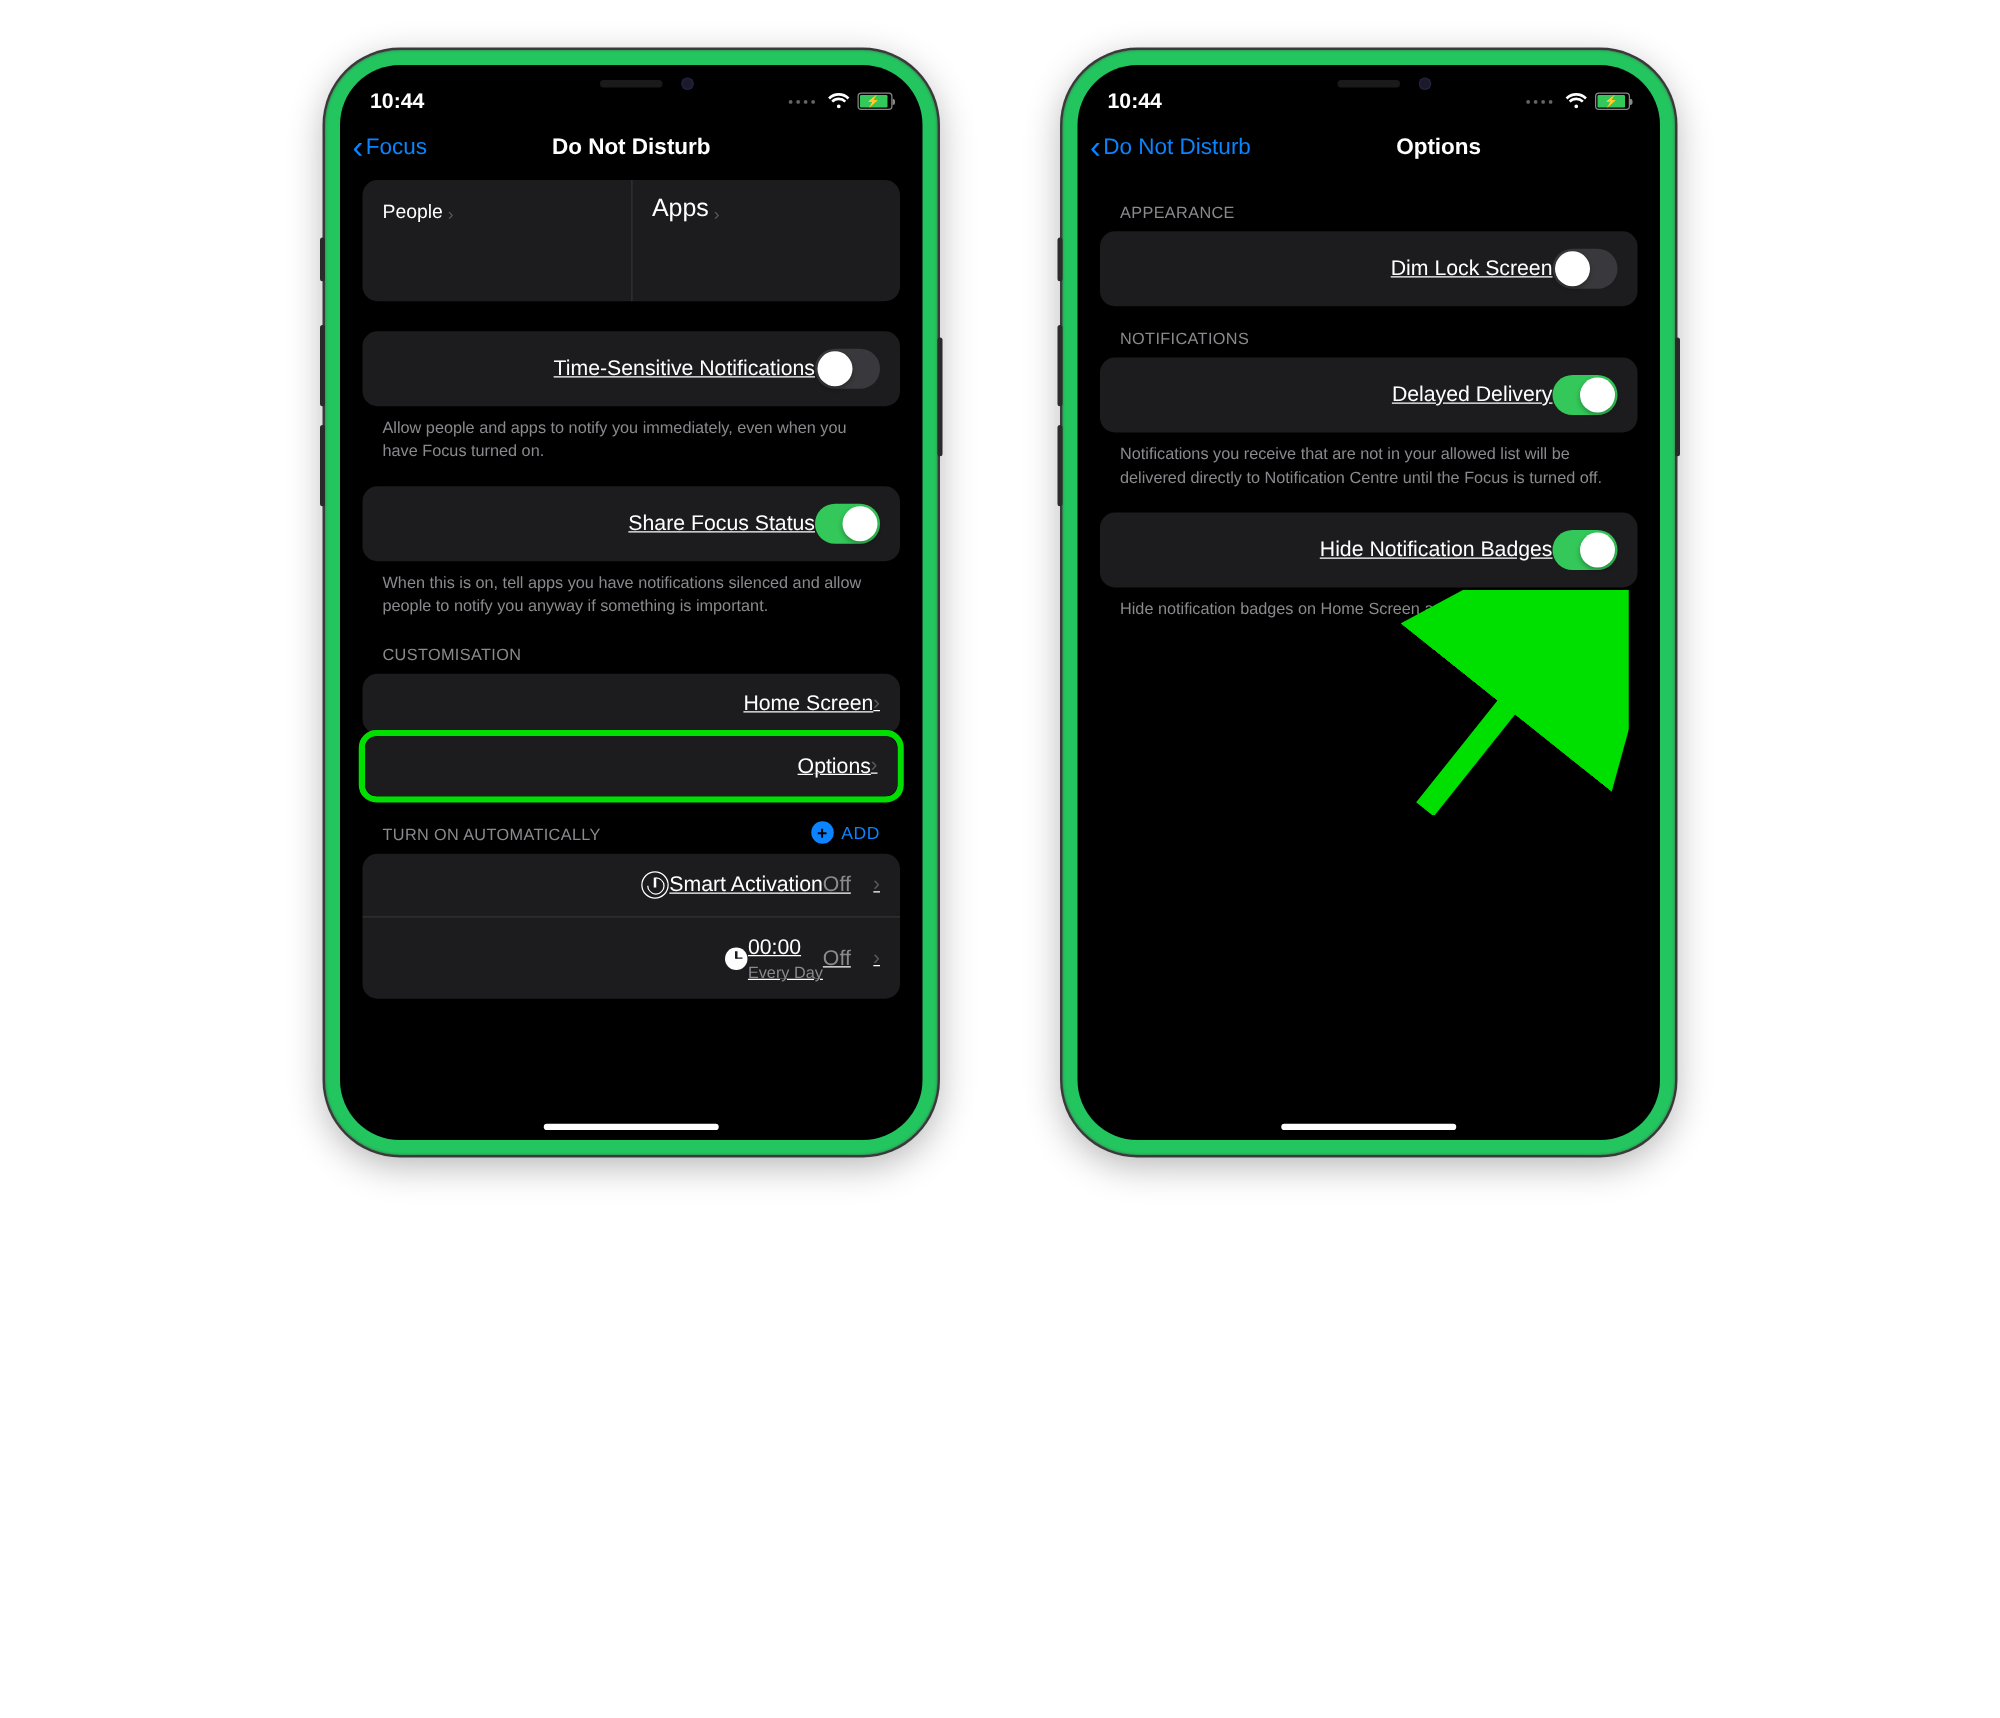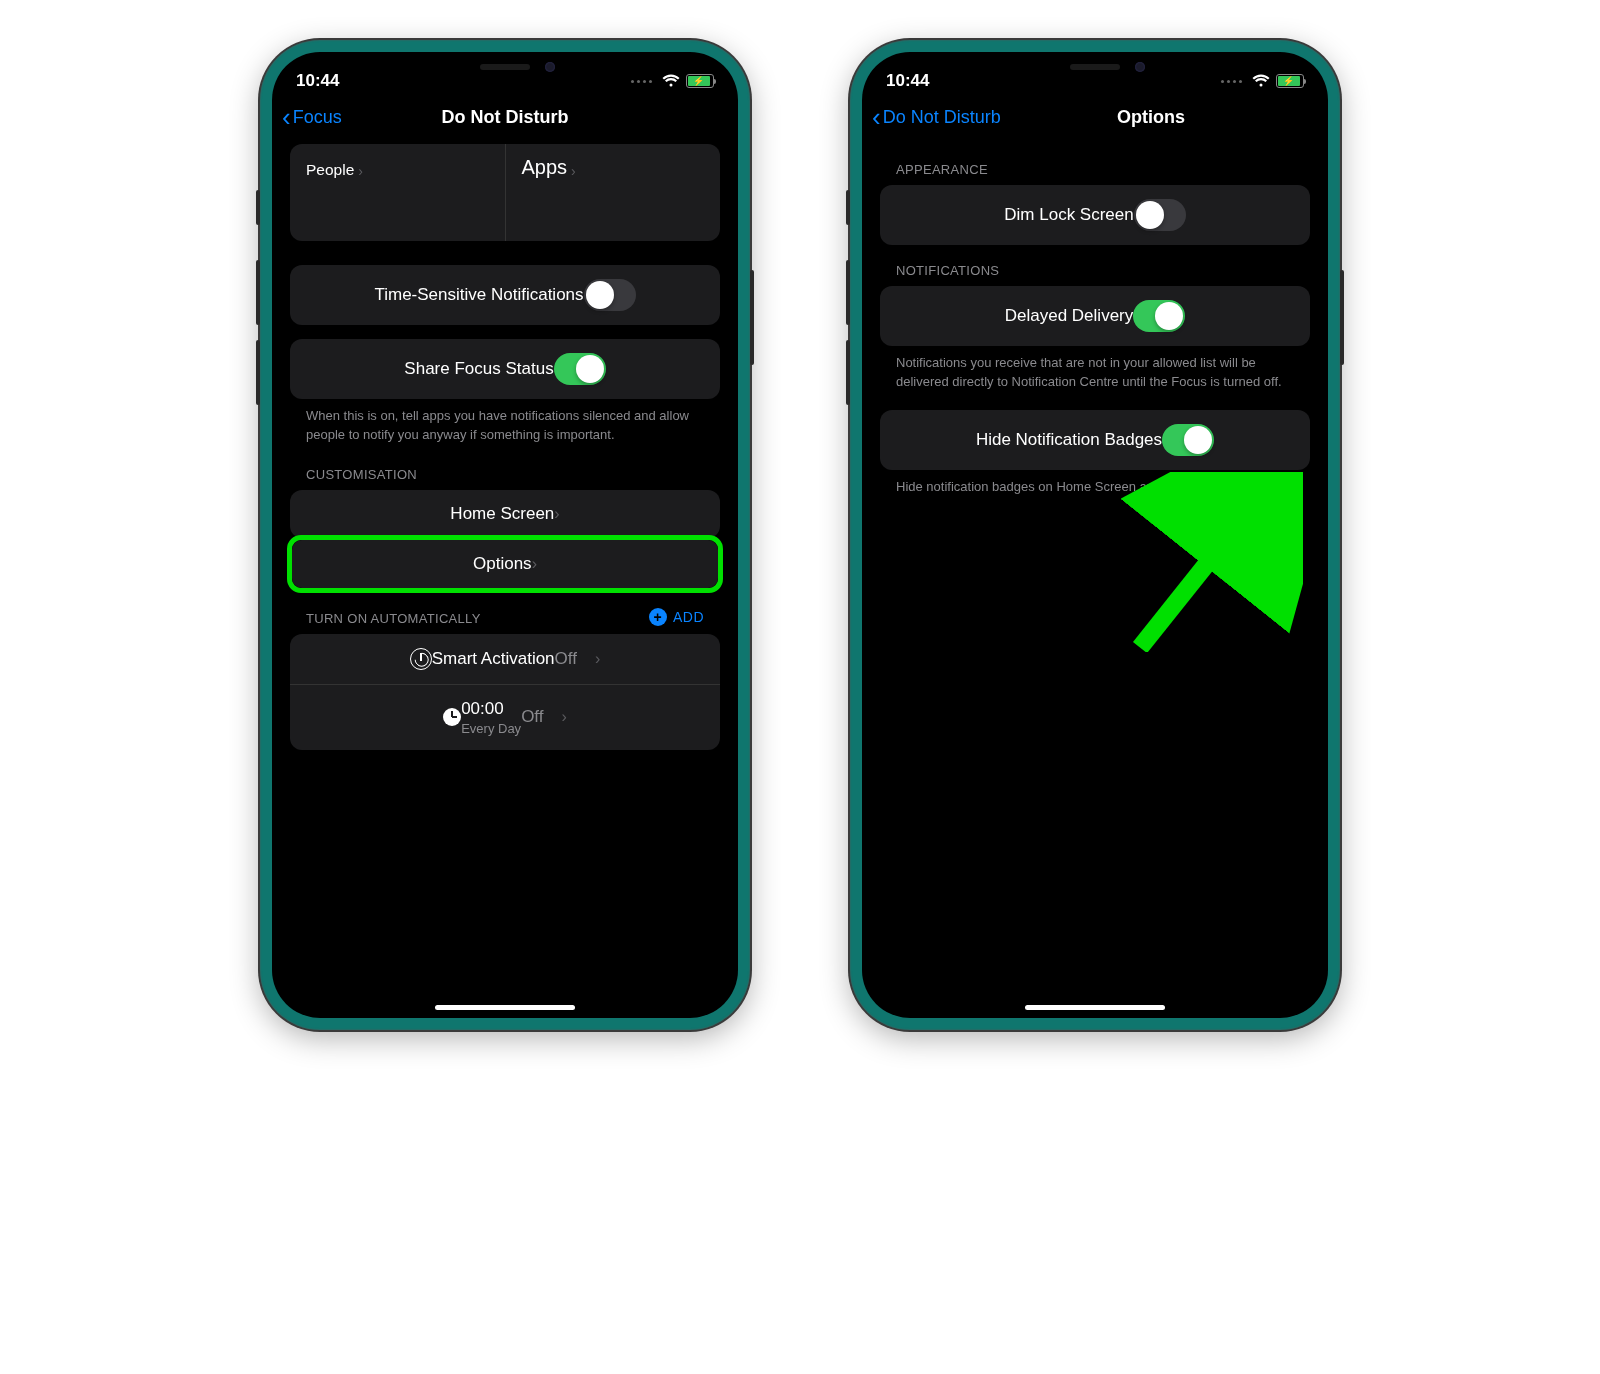--- a/index.html
+++ b/index.html
@@ -6,22 +6,22 @@
   body {
     background: #ffffff;
     font-family: -apple-system, BlinkMacSystemFont, "Segoe UI", Helvetica, Arial, sans-serif;
     display: flex;
     gap: 100px;
     padding: 40px 80px;
     justify-content: center;
   }
   .phone {
     width: 490px;
-    height: 990px;
-    background: #0f766e;
+    height: 884px;
+    background: #22c55e;
     border-radius: 60px;
     padding: 12px;
     box-shadow: 0 0 0 2px #3a3a3a, 0 8px 30px rgba(0,0,0,0.3), inset 0 0 2px #555;
     position: relative;
   }
   .side-btn { position:absolute; background:#2a2a2a; border-radius:3px; }
   .sb-left1 { left:-4px; top:150px; width:4px; height:35px; }
   .sb-left2 { left:-4px; top:220px; width:4px; height:65px; }
   .sb-left3 { left:-4px; top:300px; width:4px; height:65px; }
   .sb-right { right:-4px; top:230px; width:4px; height:95px; }
@@ -66,22 +66,22 @@
   .content { padding: 0 18px 20px 18px; overflow-y:auto; height: calc(100% - 120px); }
   .section-header {
     color:#8a8a8e; font-size:13px; text-transform:uppercase; letter-spacing:0.3px;
     padding: 18px 16px 8px 16px;
   }
   .section-header.with-btn { display:flex; justify-content:space-between; align-items:flex-end; }
   .add-btn { color:#0a84ff; display:flex; align-items:center; gap:6px; font-size:14px; letter-spacing:0.5px;}
   .add-plus { width:18px; height:18px; background:#0a84ff; border-radius:50%; color:#000; display:flex; align-items:center; justify-content:center; font-size:14px; font-weight:700;}
   .cell-group { background:#1c1c1e; border-radius:12px; overflow:hidden; }
   .cell {
-    display:flex; align-items:center; justify-content:center;
-    padding: 14px 16px; min-height:48px; position:relative;
+    display:flex; align-items:center; justify-content:flex-end;
+    padding: 14px 16px; min-height:48px; position:relative;text-decoration:underline;
   }
   .cell + .cell { border-top:0.5px solid #333; }
   .cell-split { display:flex; }
   .cell-split .half { flex:1; padding:12px 16px 62px 16px; display:flex; align-items:flex-end; gap:4px;}
   .cell-split .half + .half { border-left:0.5px solid #333; }
   .cell-label { font-size:17px; color:#fff; }
   .cell-sub { font-size:13px; color:#8a8a8e; margin-top:2px;}
   .cell-left { display:flex; align-items:center; gap:0; }
   .cell-right { display:flex; align-items:center; gap:18px; color:#8a8a8e; font-size:17px;}
   .chevron { color:#5a5a5e; font-size:16px; }
@@ -160,20 +160,21 @@
 
       <div style="height:24px"></div>
       <div class="cell-group">
         <div class="cell">
           <span class="cell-label">Time-Sensitive Notifications</span>
           <div class="toggle">
               <div class="knob"></div>
             </div>
         </div>
       </div>
+      <div class="footer-text">Allow people and apps to notify you immediately, even when you have Focus turned on.</div>
 
       <div style="height:14px"></div>
       <div class="cell-group">
         <div class="cell">
           <span class="cell-label">Share Focus Status</span>
           <div class="toggle on">
               <div class="knob"></div>
             </div>
         </div>
       </div>

